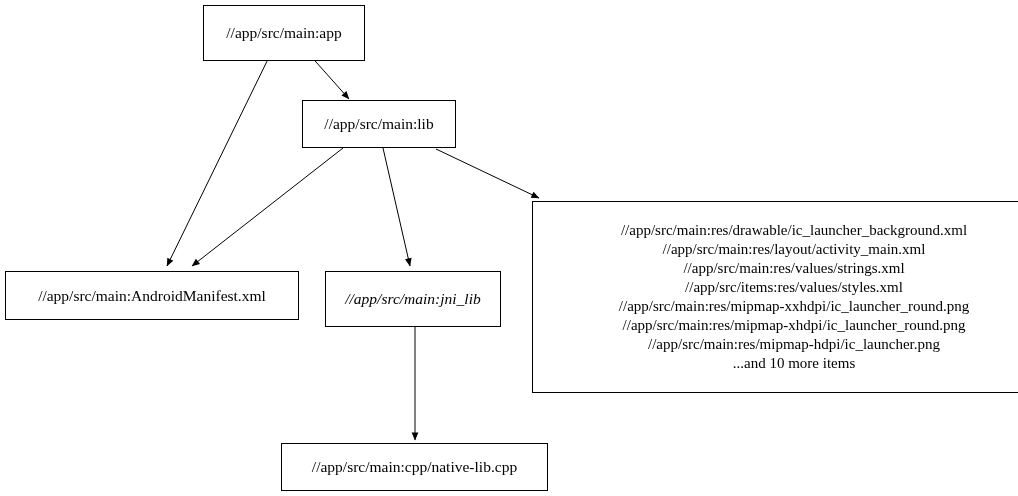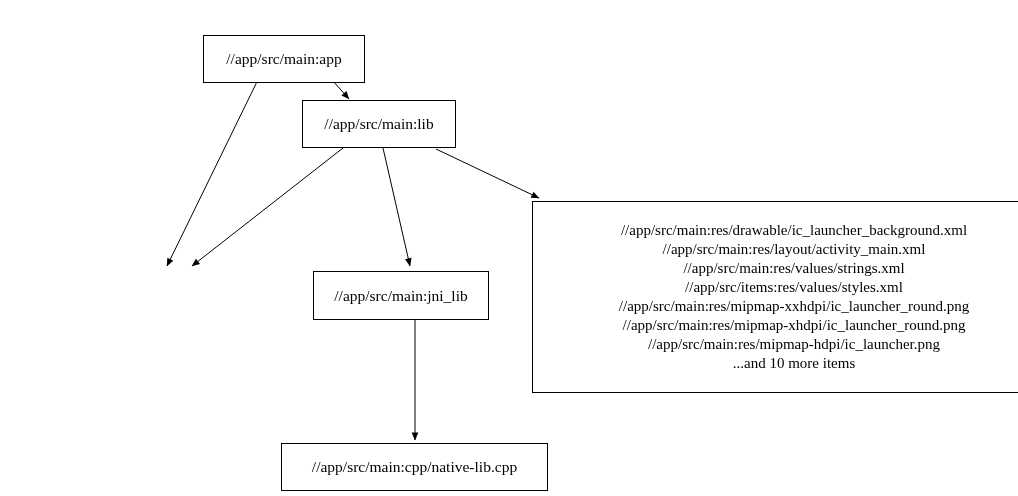--- a/index.html
+++ b/index.html
@@ -35,24 +35,24 @@
     font-size: 15.5px;
     line-height: 19.2px;
     white-space: nowrap;
   }
   .node.multiline {
     flex-direction: column;
     font-size: 15px;
     line-height: 18.9px;
     padding: 3px 0;
   }
-  #node-app      { left: 203px; top: 5px;   width: 162px; height: 48px; margin-top: 30px; }
+  #node-app      { left: 203px; top: 5px;   width: 162px; height: 56px; }
   #node-lib      { left: 302px; top: 100px; width: 154px; height: 48px; text-align: center; }
   #node-manifest { left: 5px;   top: 271px; width: 294px; height: 49px; }
-  #node-jnilib   { left: 313px; top: 271px; width: 176px; height: 49px; }
+  #node-jnilib   { left: 325px; top: 271px; width: 176px; height: 56px; font-style: italic; }
   #node-res      { left: 532px; top: 201px; width: 524px; height: 192px; }
   #node-native   { left: 281px; top: 443px; width: 267px; height: 48px; }
   .edge { stroke: #000000; stroke-width: 1; fill: none; }
 </style>
 </head>
 <body>
 
 <div id="canvas">
 
   <svg id="edge-layer" width="1018" height="496" viewBox="0 0 1018 496" xmlns="http://www.w3.org/2000/svg">
@@ -70,20 +70,23 @@
   </svg>
 
   <div class="node" id="node-app">
     <span>//app/src/main:app</span>
   </div>
 
   <div class="node" id="node-lib">
     <span>//app/src/main:lib</span>
   </div>
 
+  <div class="node" id="node-manifest">
+    <span>//app/src/main:AndroidManifest.xml</span>
+  </div>
 
   <div class="node" id="node-jnilib">
     <span>//app/src/main:jni_lib</span>
   </div>
 
   <div class="node multiline" id="node-res">
     <span>//app/src/main:res/drawable/ic_launcher_background.xml</span>
     <span>//app/src/main:res/layout/activity_main.xml</span>
     <span>//app/src/main:res/values/strings.xml</span>
     <span>//app/src/items:res/values/styles.xml</span>

